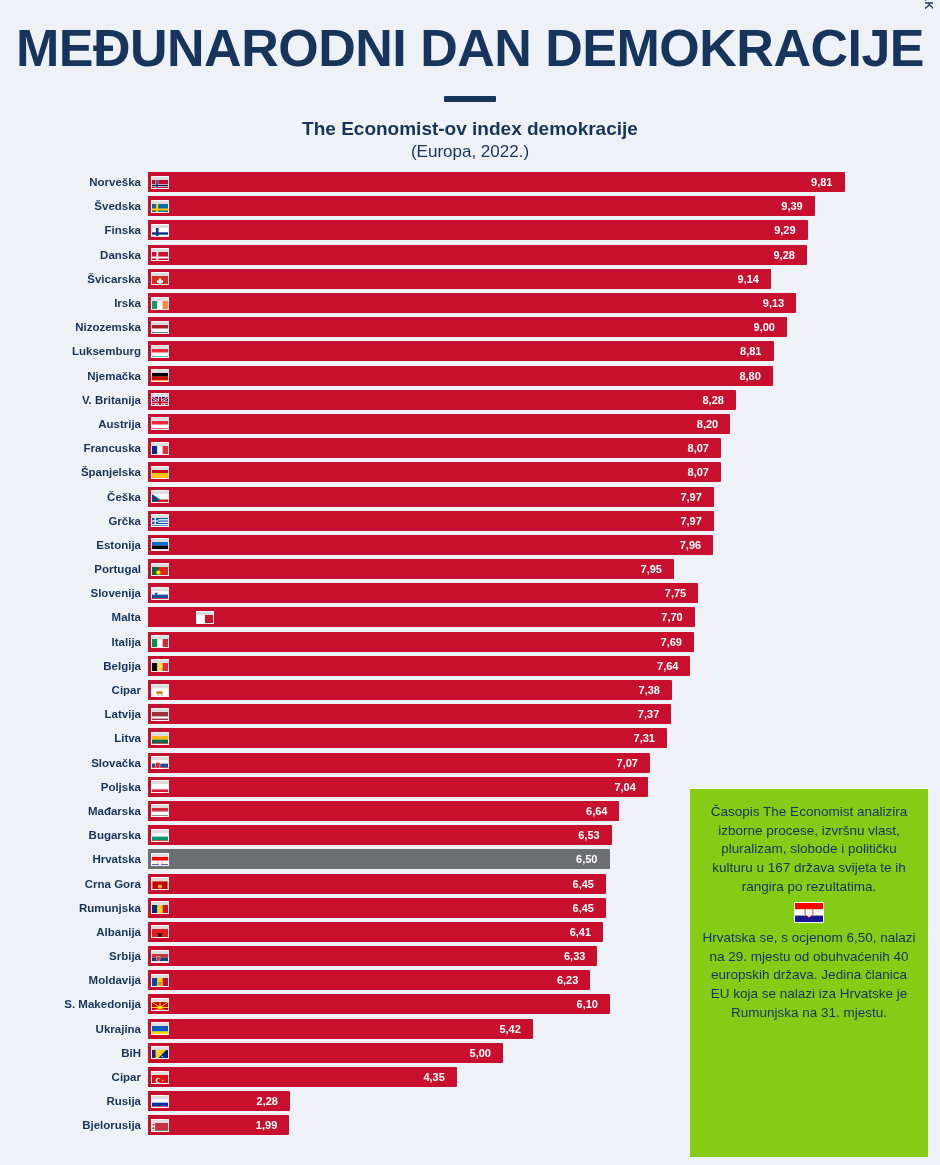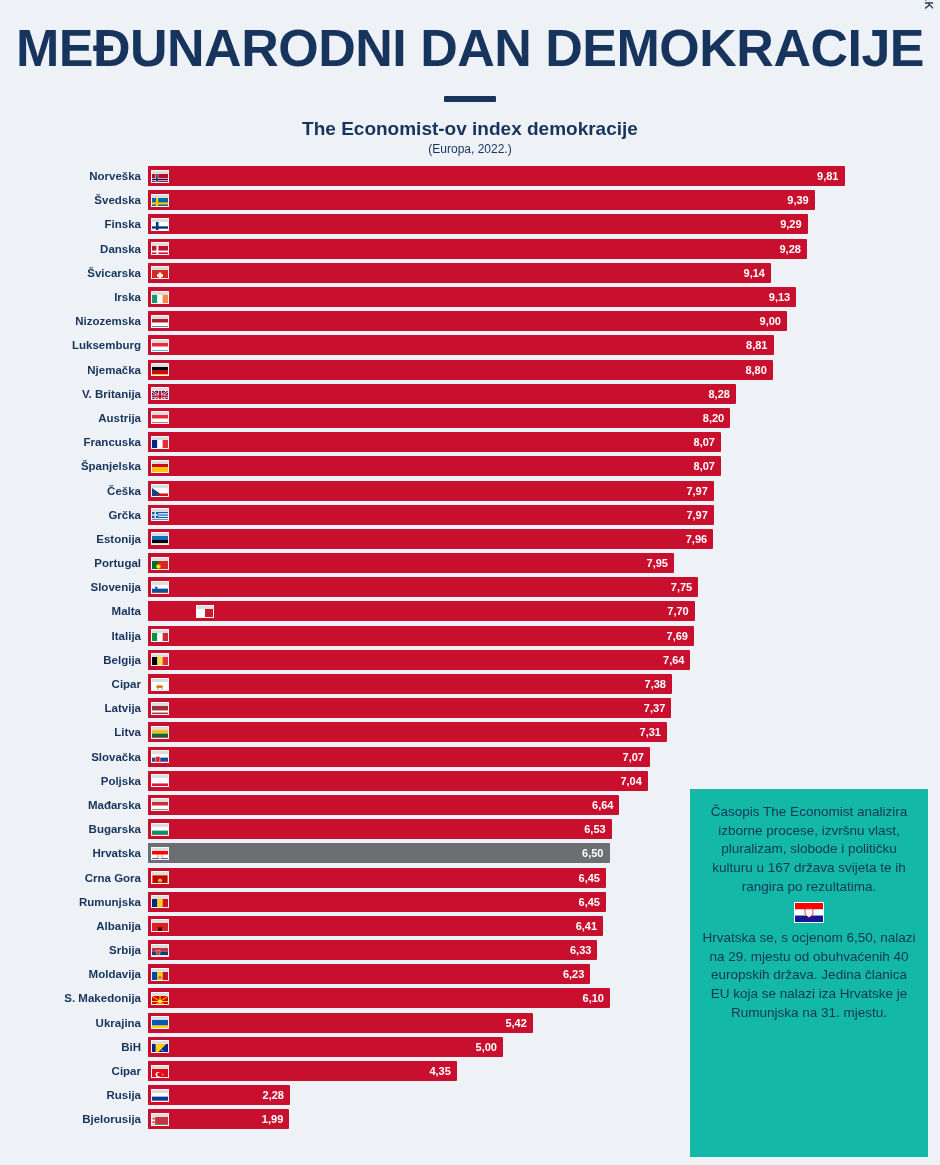--- a/index.html
+++ b/index.html
@@ -46,21 +46,21 @@
     border-radius: 1px;
   }
   .sub-title {
     text-align: center;
     font-size: 19px;
     font-weight: bold;
     color: #16345c;
   }
   .sub-sub-title {
     text-align: center;
-    font-size: 12px;
+    font-size: 17px;
     color: #16345c;
     margin-top: 2px;
     margin-bottom: 8px;
   }
   .chart-wrap {
     position: relative;
     padding-left: 0px;
   }
   .row {
     display: flex;
@@ -99,31 +99,31 @@
     width: 18px;
     height: 13px;
     margin-left: 3px;
     border: 1px solid rgba(255,255,255,0.8);
     flex: 0 0 auto;
     background: #ddd;
     overflow: hidden;
   }
   .bar-value {
     position: absolute;
-    right: 6px;
+    right: 12px;
     font-size: 11px;
     font-weight: bold;
     color: #ffffff;
     white-space: nowrap;
   }
   .note-box {
     position: absolute;
     right: 12px;
     width: 238px;
-    background: #14b8a6;
+    background: #84cc16;
     padding: 14px 12px 12px 12px;
     text-align: center;
     color: #16345c;
     font-size: 13.5px;
     line-height: 1.38;
   }
   .note-box .p1 { margin: 0 0 6px 0; }
   .note-box .p2 { margin: 6px 0 0 0; }
   .note-flag {
     width: 30px;

